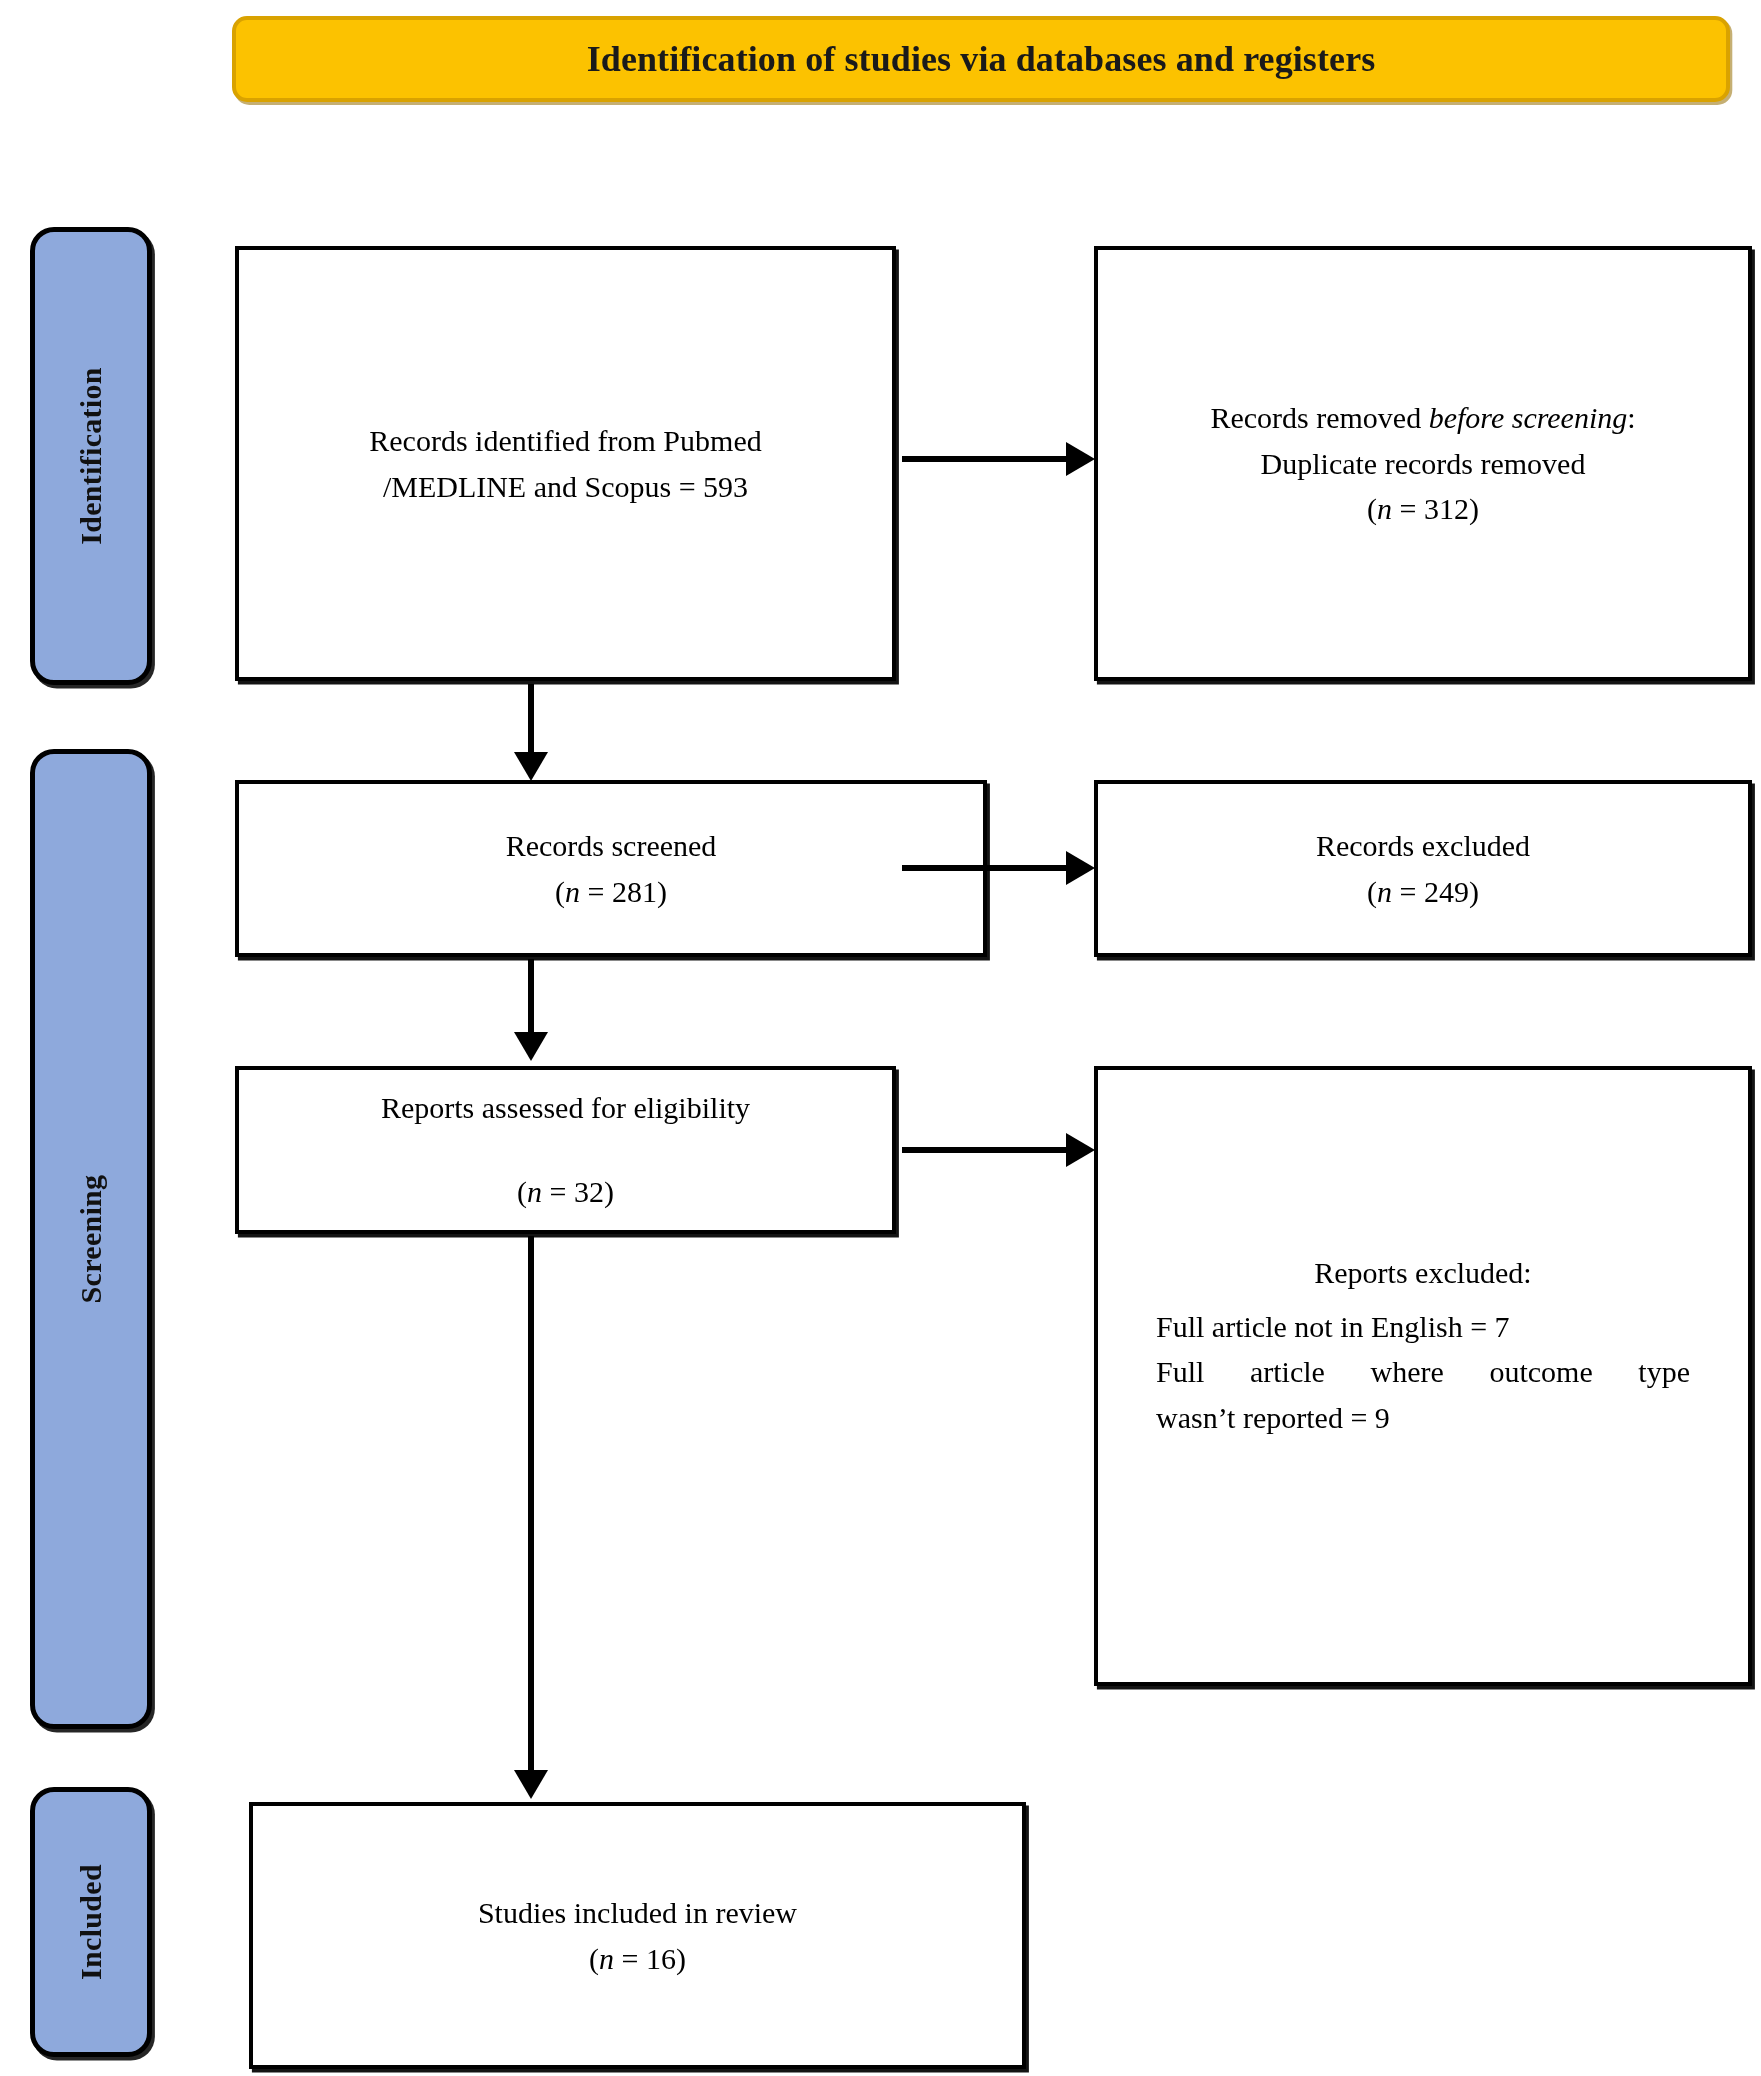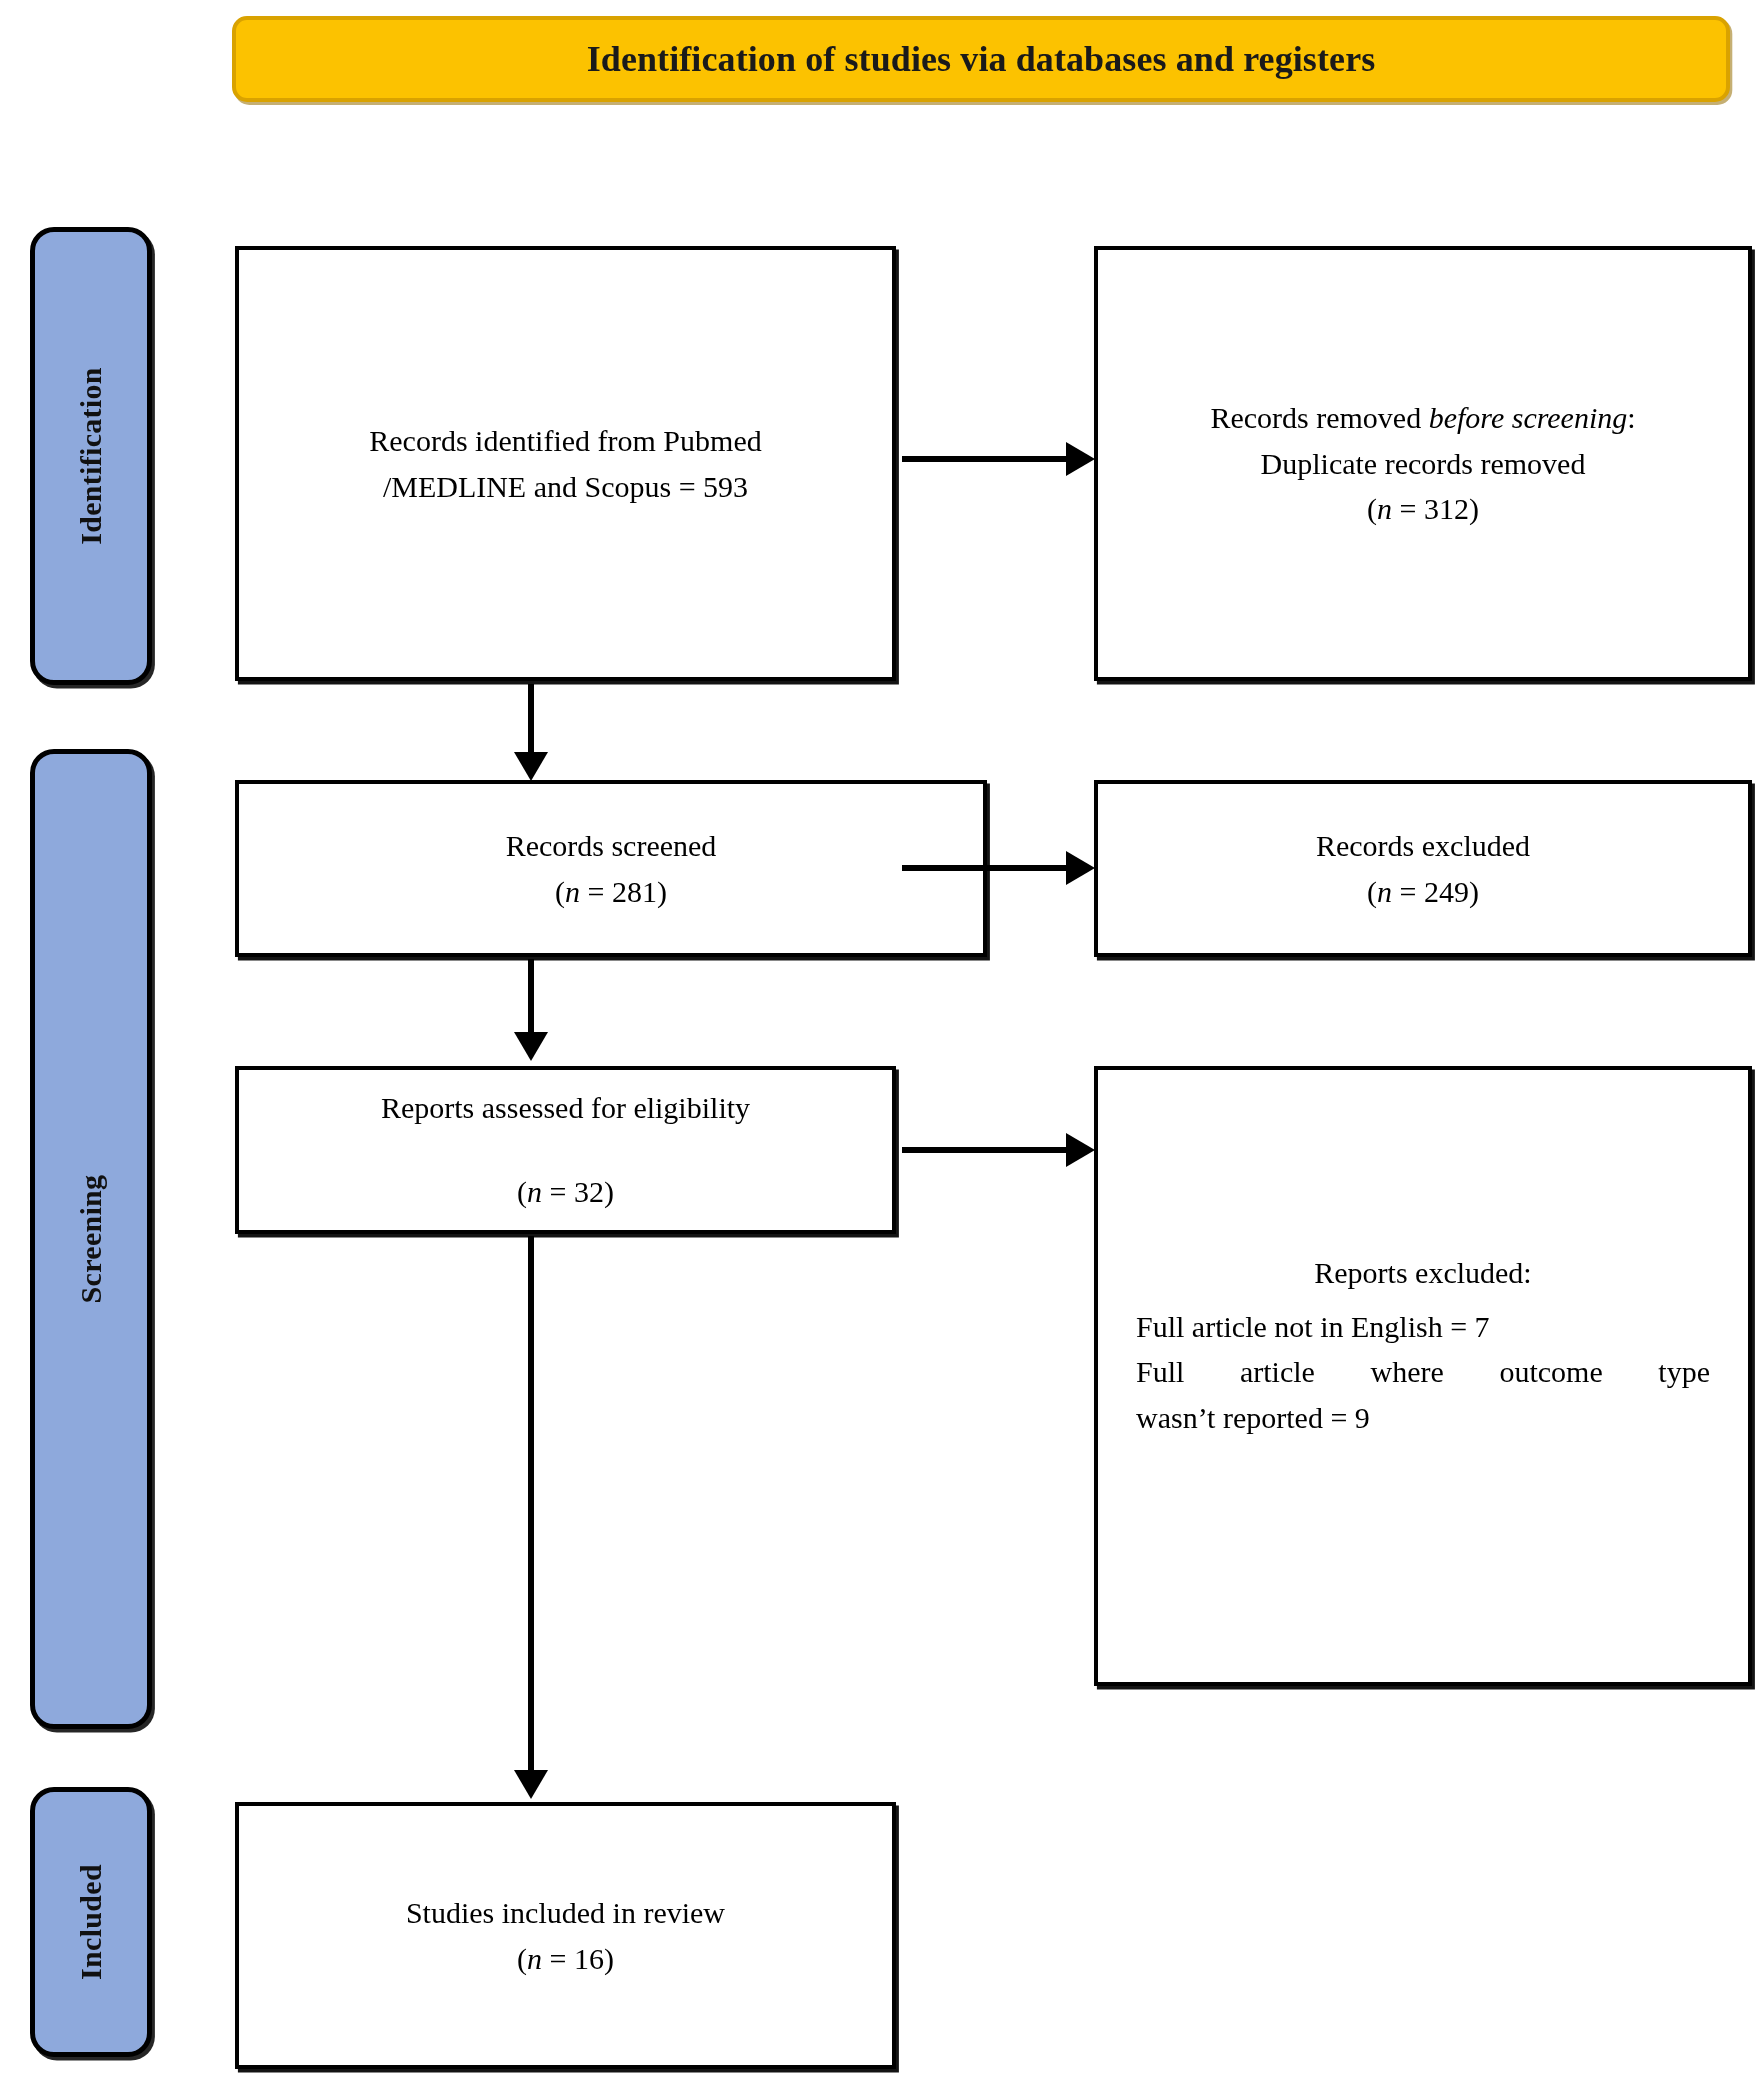--- a/index.html
+++ b/index.html
@@ -103,23 +103,23 @@
   }
   em.it { }
 
   #box-identified     { left: 235px;  top: 246px;  width: 661px; height: 435px; }
   #box-removed        { left: 1094px; top: 246px;  width: 658px; height: 435px; }
   #box-screened       { left: 235px;  top: 780px; width: 752px; height: 177px; }
   #box-rec-excluded   { left: 1094px; top: 780px; width: 658px; height: 177px; }
   #box-eligibility    { left: 235px;  top: 1066px; width: 661px; height: 168px; gap: 38px; }
   #box-rep-excluded   { left: 1094px; top: 1066px; width: 658px; height: 620px;
                          justify-content: flex-start; padding-top: 180px; }
-  #box-included       { left: 235px;  top: 1802px; width: 661px; height: 267px; }
-
-  #box-rep-excluded .line { padding: 0 38px; }
+  #box-included       { left: 249px;  top: 1802px; width: 777px; height: 267px; }
+
+  #box-rep-excluded .line { padding: 0 58px; }
   #box-rep-excluded .line.head { text-align: center; margin-bottom: 8px; }
   .conn-line-h {
     position: absolute;
     height: 5.8px;
     background: #000000;
   }
   .conn-line-v {
     position: absolute;
     width: 5.8px;
     background: #000000;

